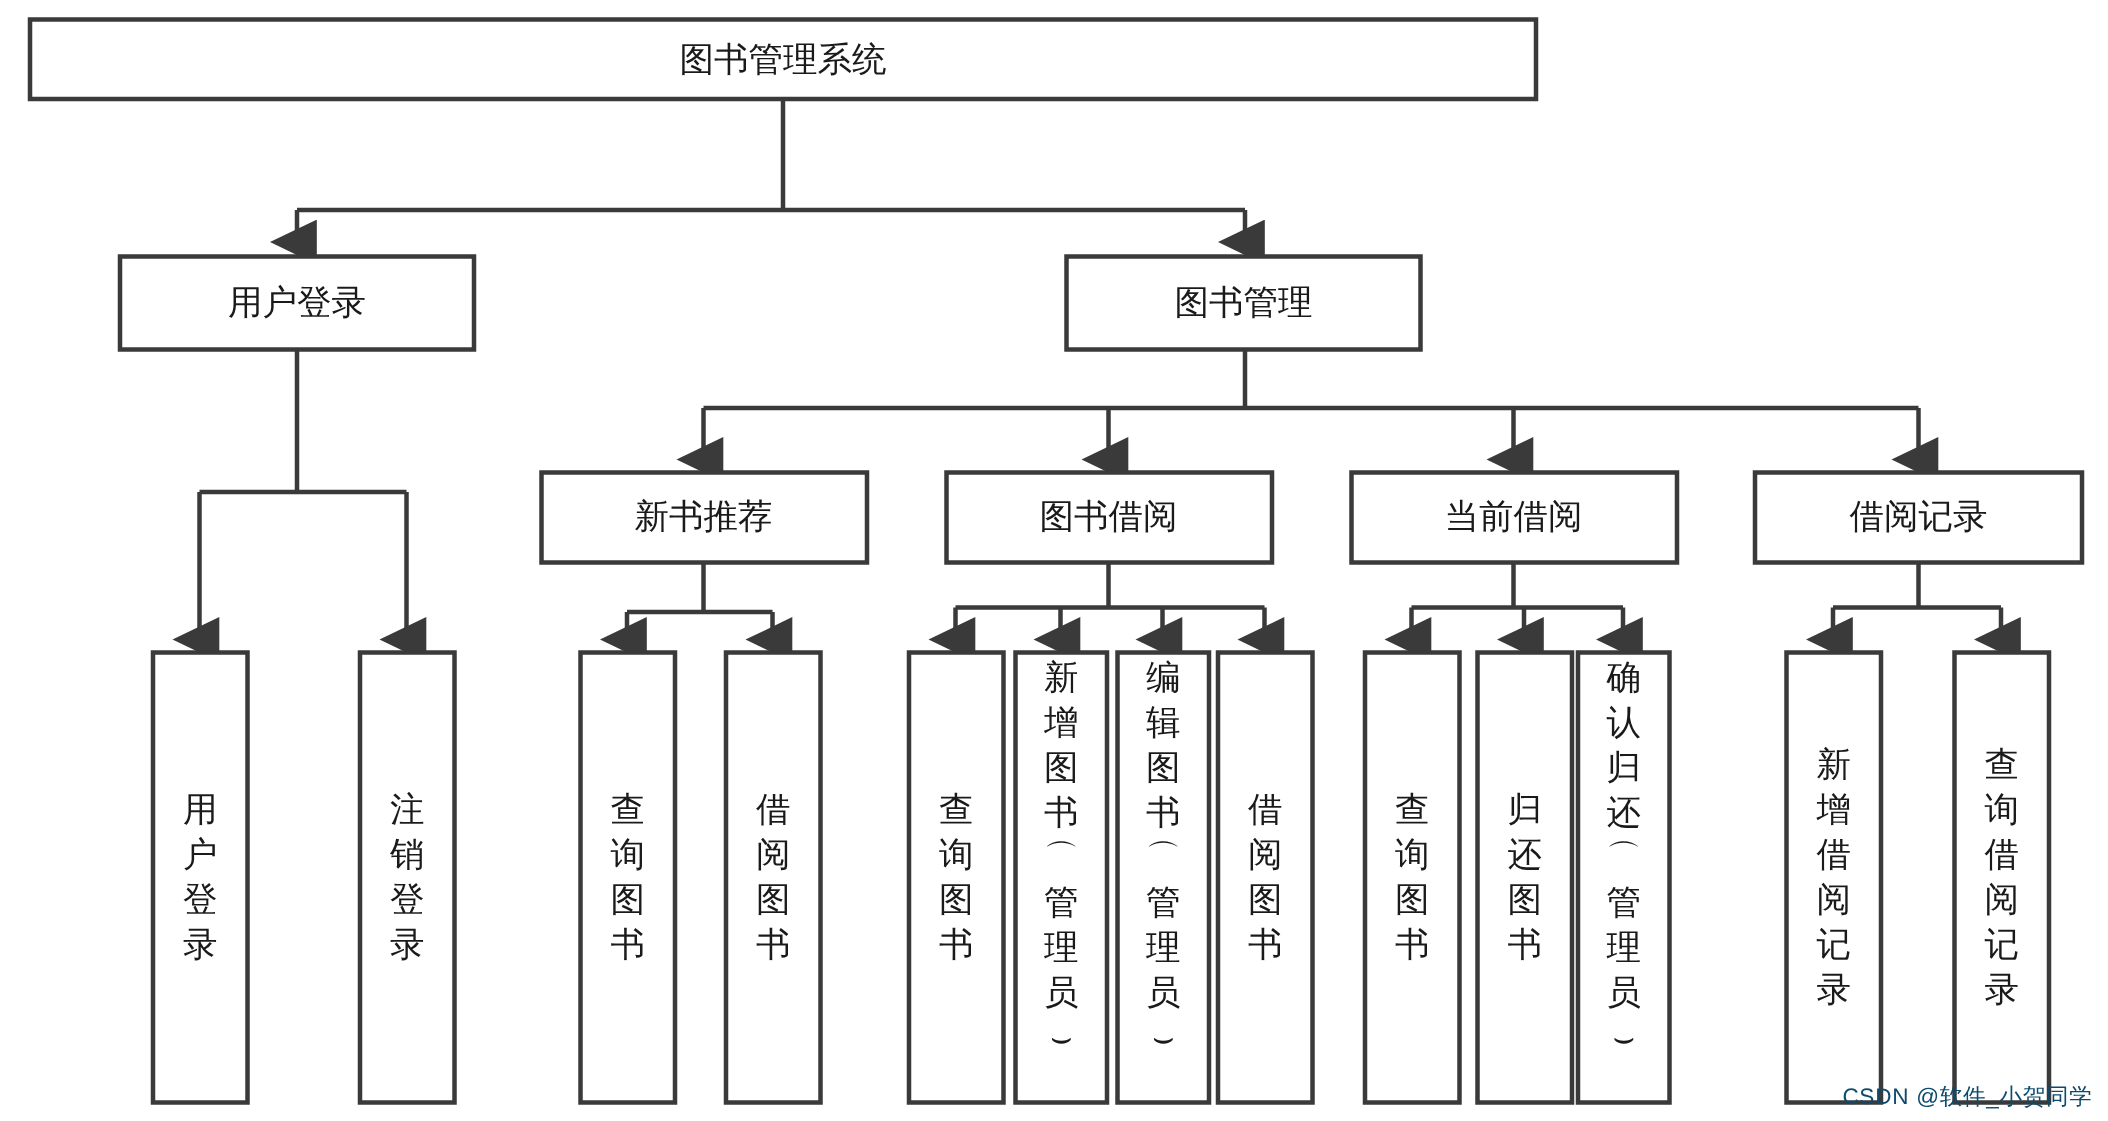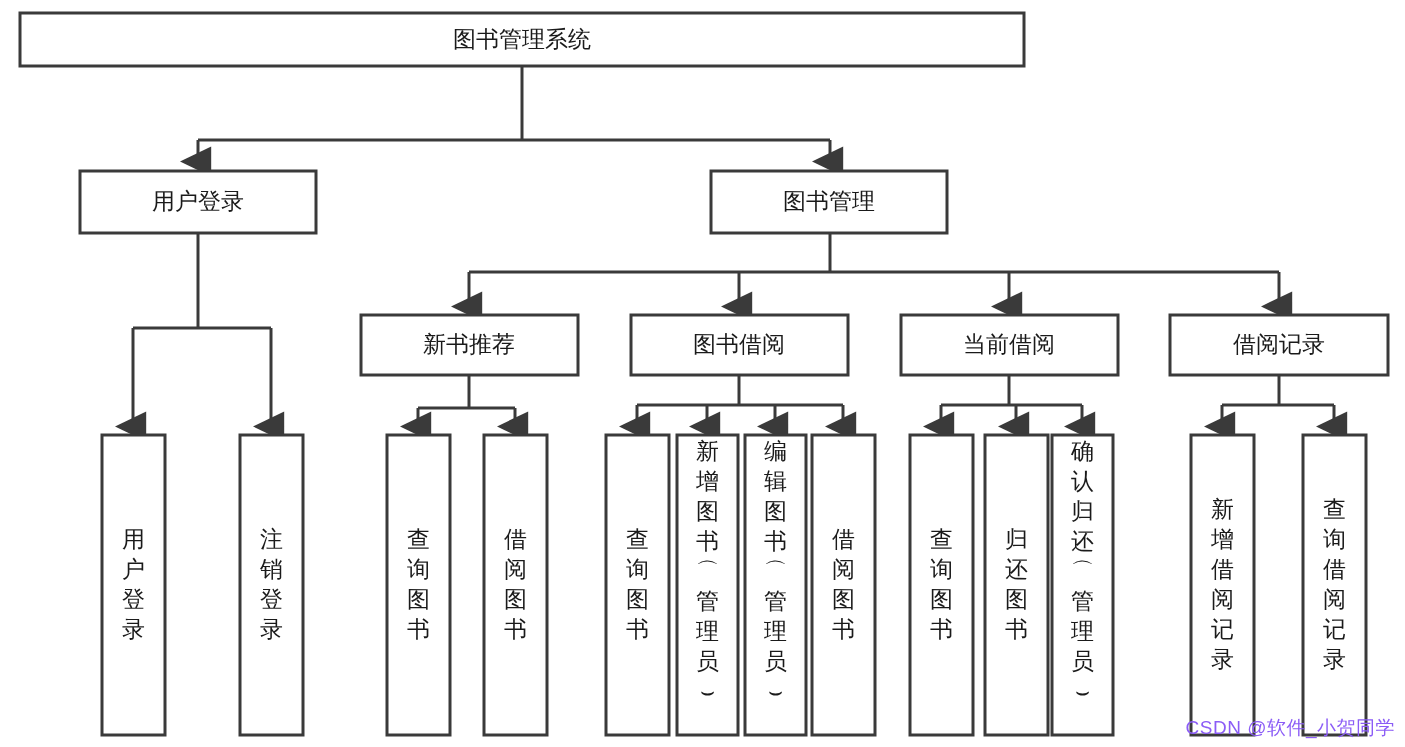--- a/index.html
+++ b/index.html
@@ -44,22 +44,22 @@
   }
   .arrow-head {
     fill: #3a3a3a;
     stroke: none;
   }
   .watermark {
     position: absolute;
     right: 10px;
     bottom: 6px;
     font-family: "Liberation Sans", "DejaVu Sans", sans-serif;
-    font-size: 19px;
-    color: #8b5cf6;
+    font-size: 15px;
+    color: #0c4a6e;
     white-space: nowrap;
     letter-spacing: 0.5px;
   }
 </style>
 </head>
 <body>
 
 <svg id="diagram" viewBox="0 0 1405 747" xmlns="http://www.w3.org/2000/svg">
 
   <defs>

